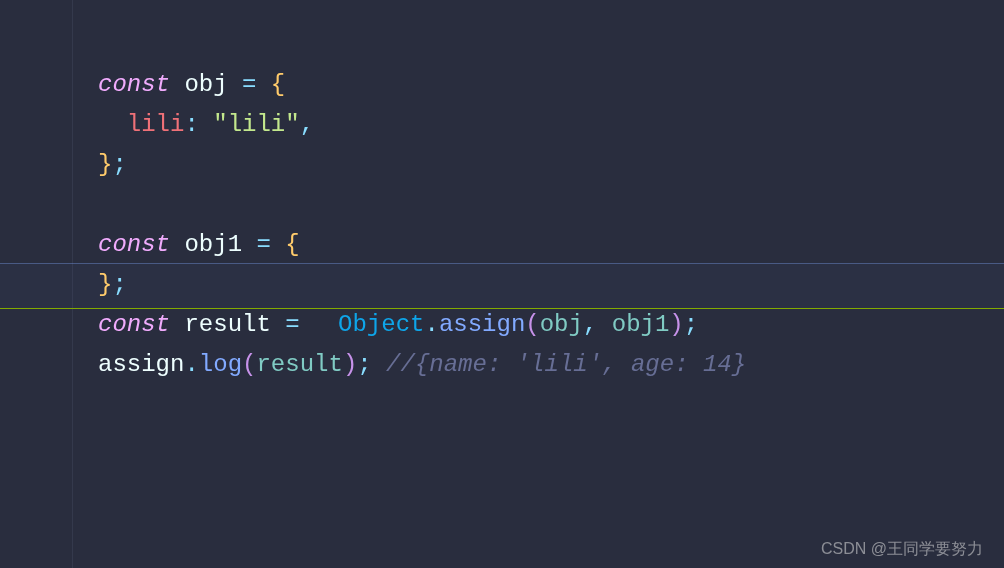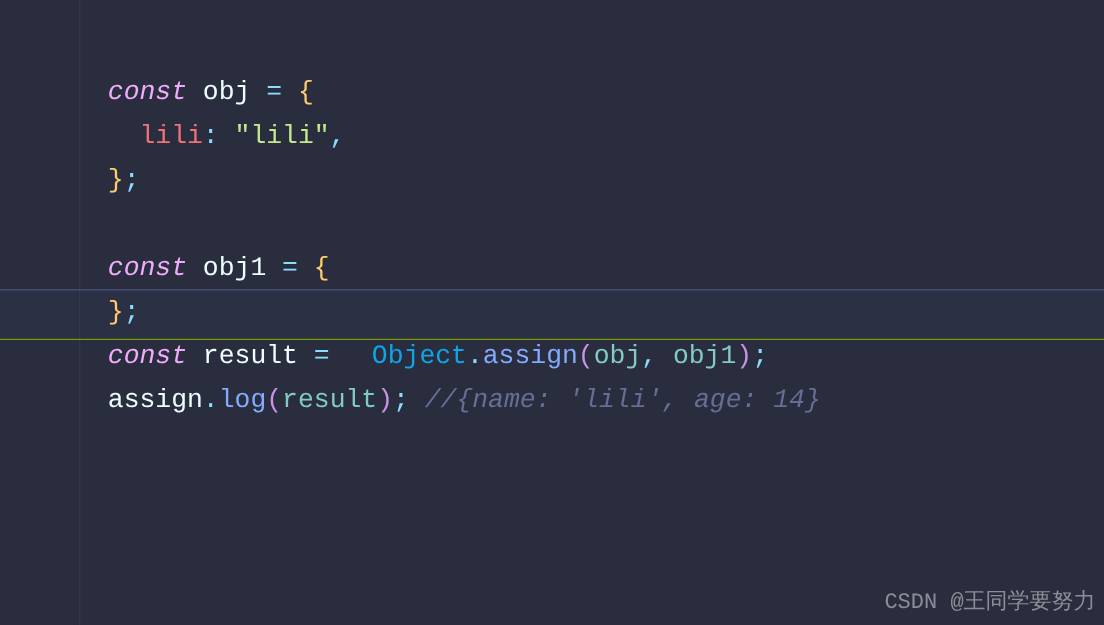--- a/index.html
+++ b/index.html
@@ -52,24 +52,24 @@
     .tok-punct { color: #89ddff; }
     .tok-property { color: #f07178; }
     .tok-string { color: #c3e88d; }
     .tok-number { color: #f78c6c; }
     .tok-class { color: #0ea5e9; margin-left: 24px; }
     .tok-method { color: #82aaff; text-align: center; }
     .tok-var-teal { color: #80cbc4; }
     .watermark {
       position: absolute;
       bottom: 8px;
-      right: 8px;
+      right: 21px;
       color: rgba(220, 220, 220, 0.55);
-      font-size: 20px;
-      font-family: Liberation Mono, monospace;
+      font-size: 16px;
+      font-family: Liberation Sans, sans-serif;
     }
   </style>
 </head>
 <body>
 
 <div class="gutter-line"></div>
 <div class="highlight-band"></div>
 
 <div class="code-container">
   <div class="code-line"></div>

